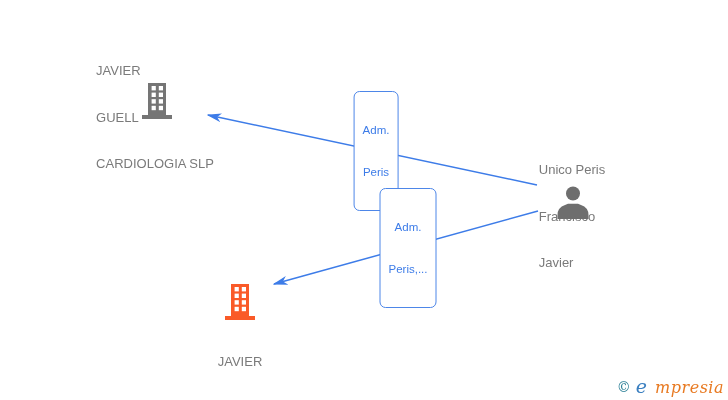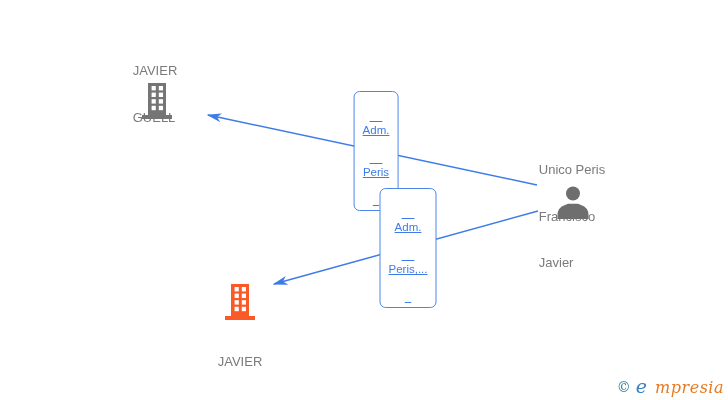--- a/index.html
+++ b/index.html
@@ -26,21 +26,20 @@
     transform:translate(-50%,-50%);
     background:#ffffff;
     border:1.5px solid #4d86e8;
     border-radius:6px;
     color:#3d7ce8;
     font-size:11.5px;
     line-height:14px;
     text-align:center;
     padding:3px 8px;
     white-space:pre;
-    text-decoration:underline;
   }
   .edge-label span{display:block;}
   .watermark{
     position:absolute;
     right:4px;bottom:3px;
     font-family:"DejaVu Serif", serif;
     font-style:italic;
     white-space:nowrap;
   }
   .wm-copy{color:#2a7f96;font-size:14px;font-style:normal;vertical-align:1px;}
@@ -58,20 +57,21 @@
         <path d="M10,3 L0,0 L2.8,3 L0,6 Z" fill="#3d7ce8"></path>
       </marker>
     </defs>
     <line x1="537" y1="185" x2="208" y2="115" stroke="#3d7ce8" stroke-width="1.5" marker-end="url(#arrow)"></line>
     <line x1="538" y1="211" x2="274" y2="284" stroke="#3d7ce8" stroke-width="1.5" marker-end="url(#arrow)"></line>
   </svg>
 
   <div class="node-label" style="left:155px;top:32px;">
     <span>JAVIER</span>
     <span>GUELL</span>
+    <span>CARDIOLOGIA SLP</span>
   </div>
   <svg class="node-icon" style="left:139px;top:81px;" width="36" height="40" viewBox="0 0 36 40" xmlns="http://www.w3.org/2000/svg">
     <g fill="#757575">
       <rect x="9" y="2" width="18" height="33"></rect>
       <rect x="3" y="34" width="30" height="4"></rect>
     </g>
     <g fill="#ffffff">
       <rect x="12.6" y="5" width="4.2" height="4.4"></rect>
         <rect x="19.8" y="5" width="4.2" height="4.4"></rect>
       <rect x="12.6" y="11.6" width="4.2" height="4.4"></rect>

